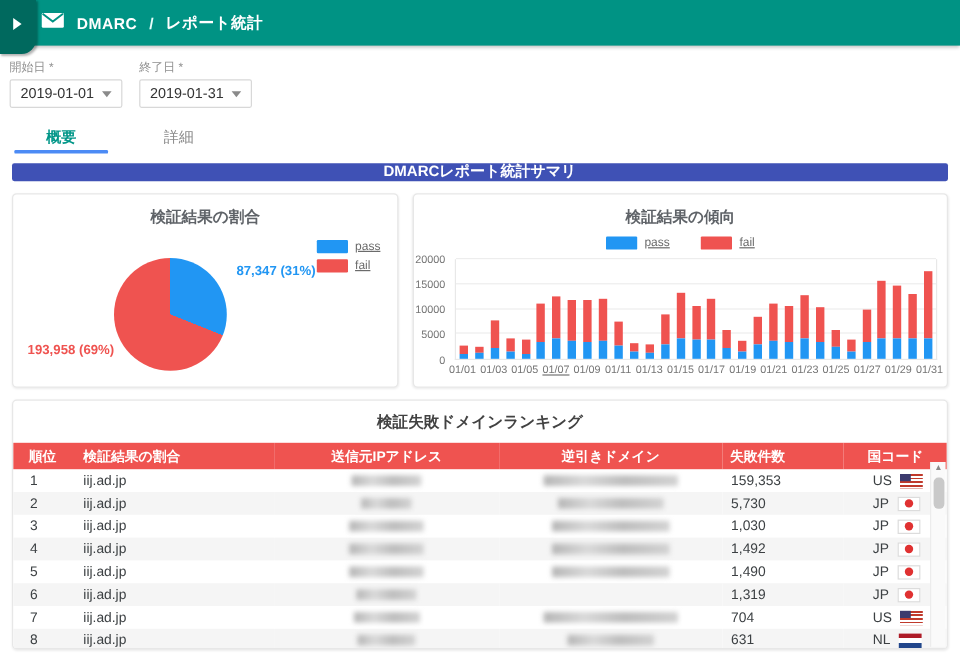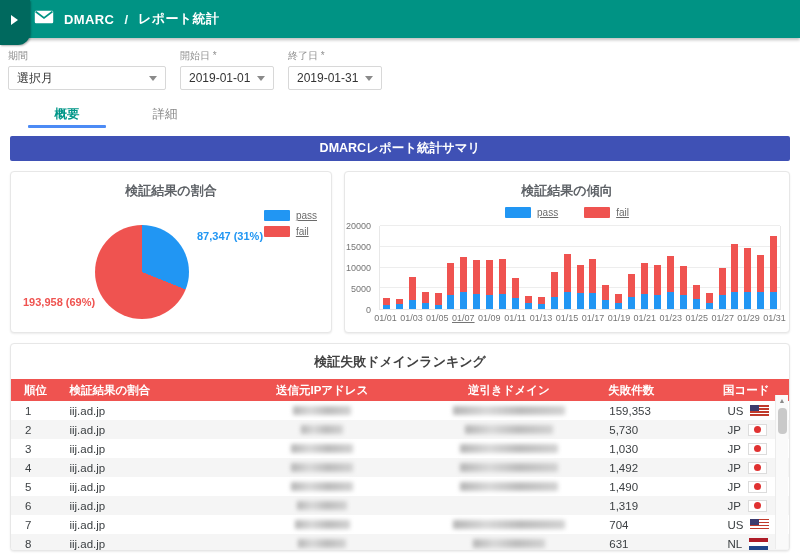--- a/index.html
+++ b/index.html
@@ -27,29 +27,29 @@
     border-right:4px solid transparent; border-top:5px solid #8a8a8a; }
   .f-period .field-box { width:158px; }
   .f-date .field-box { width:94px; }
   .domain-search { position:absolute; right:0; top:26px; width:188px; }
   .domain-search input { width:100%; border:none; border-bottom:1px solid #dcdcdc;
     padding:4px 20px 6px 4px; font-size:12px; color:#555; outline:none; background:transparent; }
   .domain-search input::placeholder { color:#9e9e9e; }
   .clear-x { position:absolute; right:6px; top:2px; color:#9e9e9e; font-size:14px; cursor:pointer; }
 
   
-  .tabs { display:flex; padding-left:18px; margin-top:4px; }
+  .tabs { display:flex; padding-left:2px; margin-top:4px; }
   .tab { width:98px; height:28px; display:flex; align-items:center; justify-content:center;
     font-size:12.5px; color:#8a8a8a; position:relative; cursor:pointer; }
   .tab.active { color:#009688; font-weight:bold; }
   .tab.active::after { content:""; position:absolute; left:10px; right:10px; bottom:0;
     height:3px; background:#4c8bf5; border-radius:1px; }
 
   
-  .banner { margin:8px 10px 0; height:25px; background:#3f51b5; border-radius:2px;
+  .banner { margin:8px 10px 0; height:15px; background:#3f51b5; border-radius:2px;
     color:#fff; font-size:12.5px; font-weight:bold; display:flex; align-items:center; justify-content:center; }
 
   
   .cards { display:flex; gap:12px; margin:10px 10px 0; height:162px; }
   .card { background:#fff; border:1px solid #e7e7e7; border-radius:4px;
     box-shadow:0 1px 2px rgba(0,0,0,.08); position:relative; }
   .card-title { text-align:center; font-size:13px; font-weight:bold; color:#5f6368; padding-top:10px; }
   .pie-card { width:322px; }
   .bar-card { flex:1; }
 
@@ -121,27 +121,20 @@
       <rect x="0.8" y="0.8" width="18.4" height="12.4" rx="1.2" fill="#fff"></rect>
       <path d="M1.5 1.5 L10 8 L18.5 1.5" fill="none" stroke="#009384" stroke-width="1.6"></path>
     </svg>
   </span>
   <span class="hdr-title">DMARC</span>
   <span class="hdr-sep">/</span>
   <span class="hdr-title">レポート統計</span>
 </div>
 
 <div class="filters">
-  <div class="f-period">
-    <div class="field-label">期間</div>
-    <div class="field-box">
-      <span>選択月</span>
-      <span class="caret"></span>
-    </div>
-  </div>
   <div class="f-date">
     <div class="field-label">開始日 *</div>
     <div class="field-box">
       <span>2019-01-01</span>
       <span class="caret"></span>
     </div>
   </div>
   <div class="f-date">
     <div class="field-label">終了日 *</div>
     <div class="field-box">

